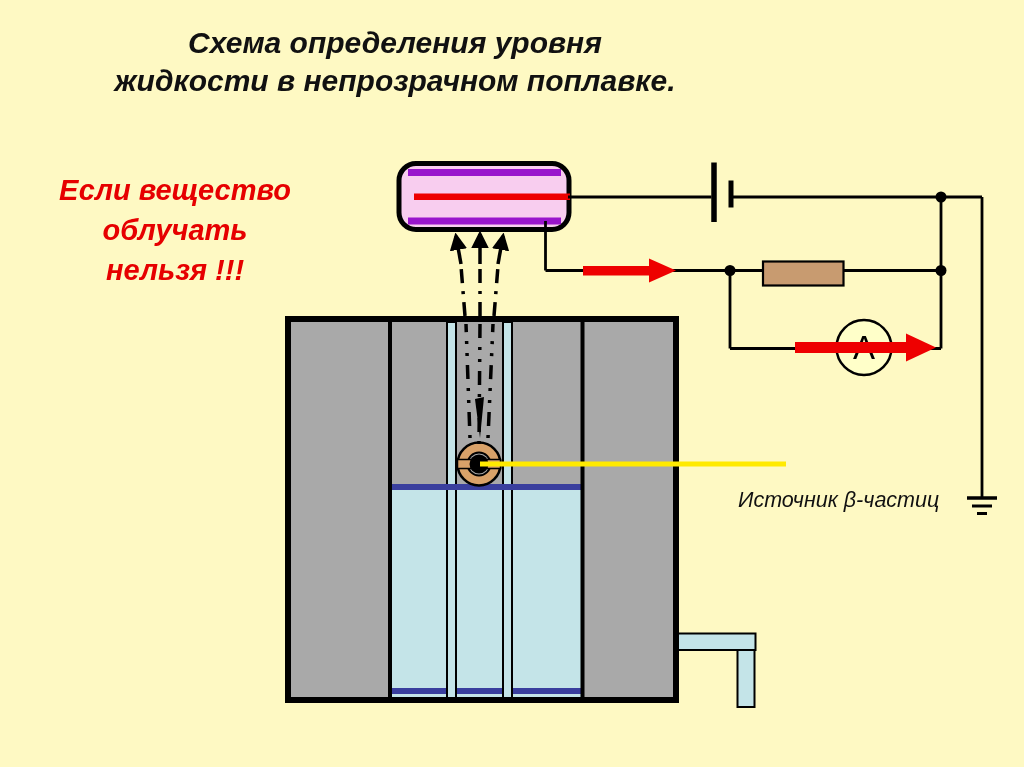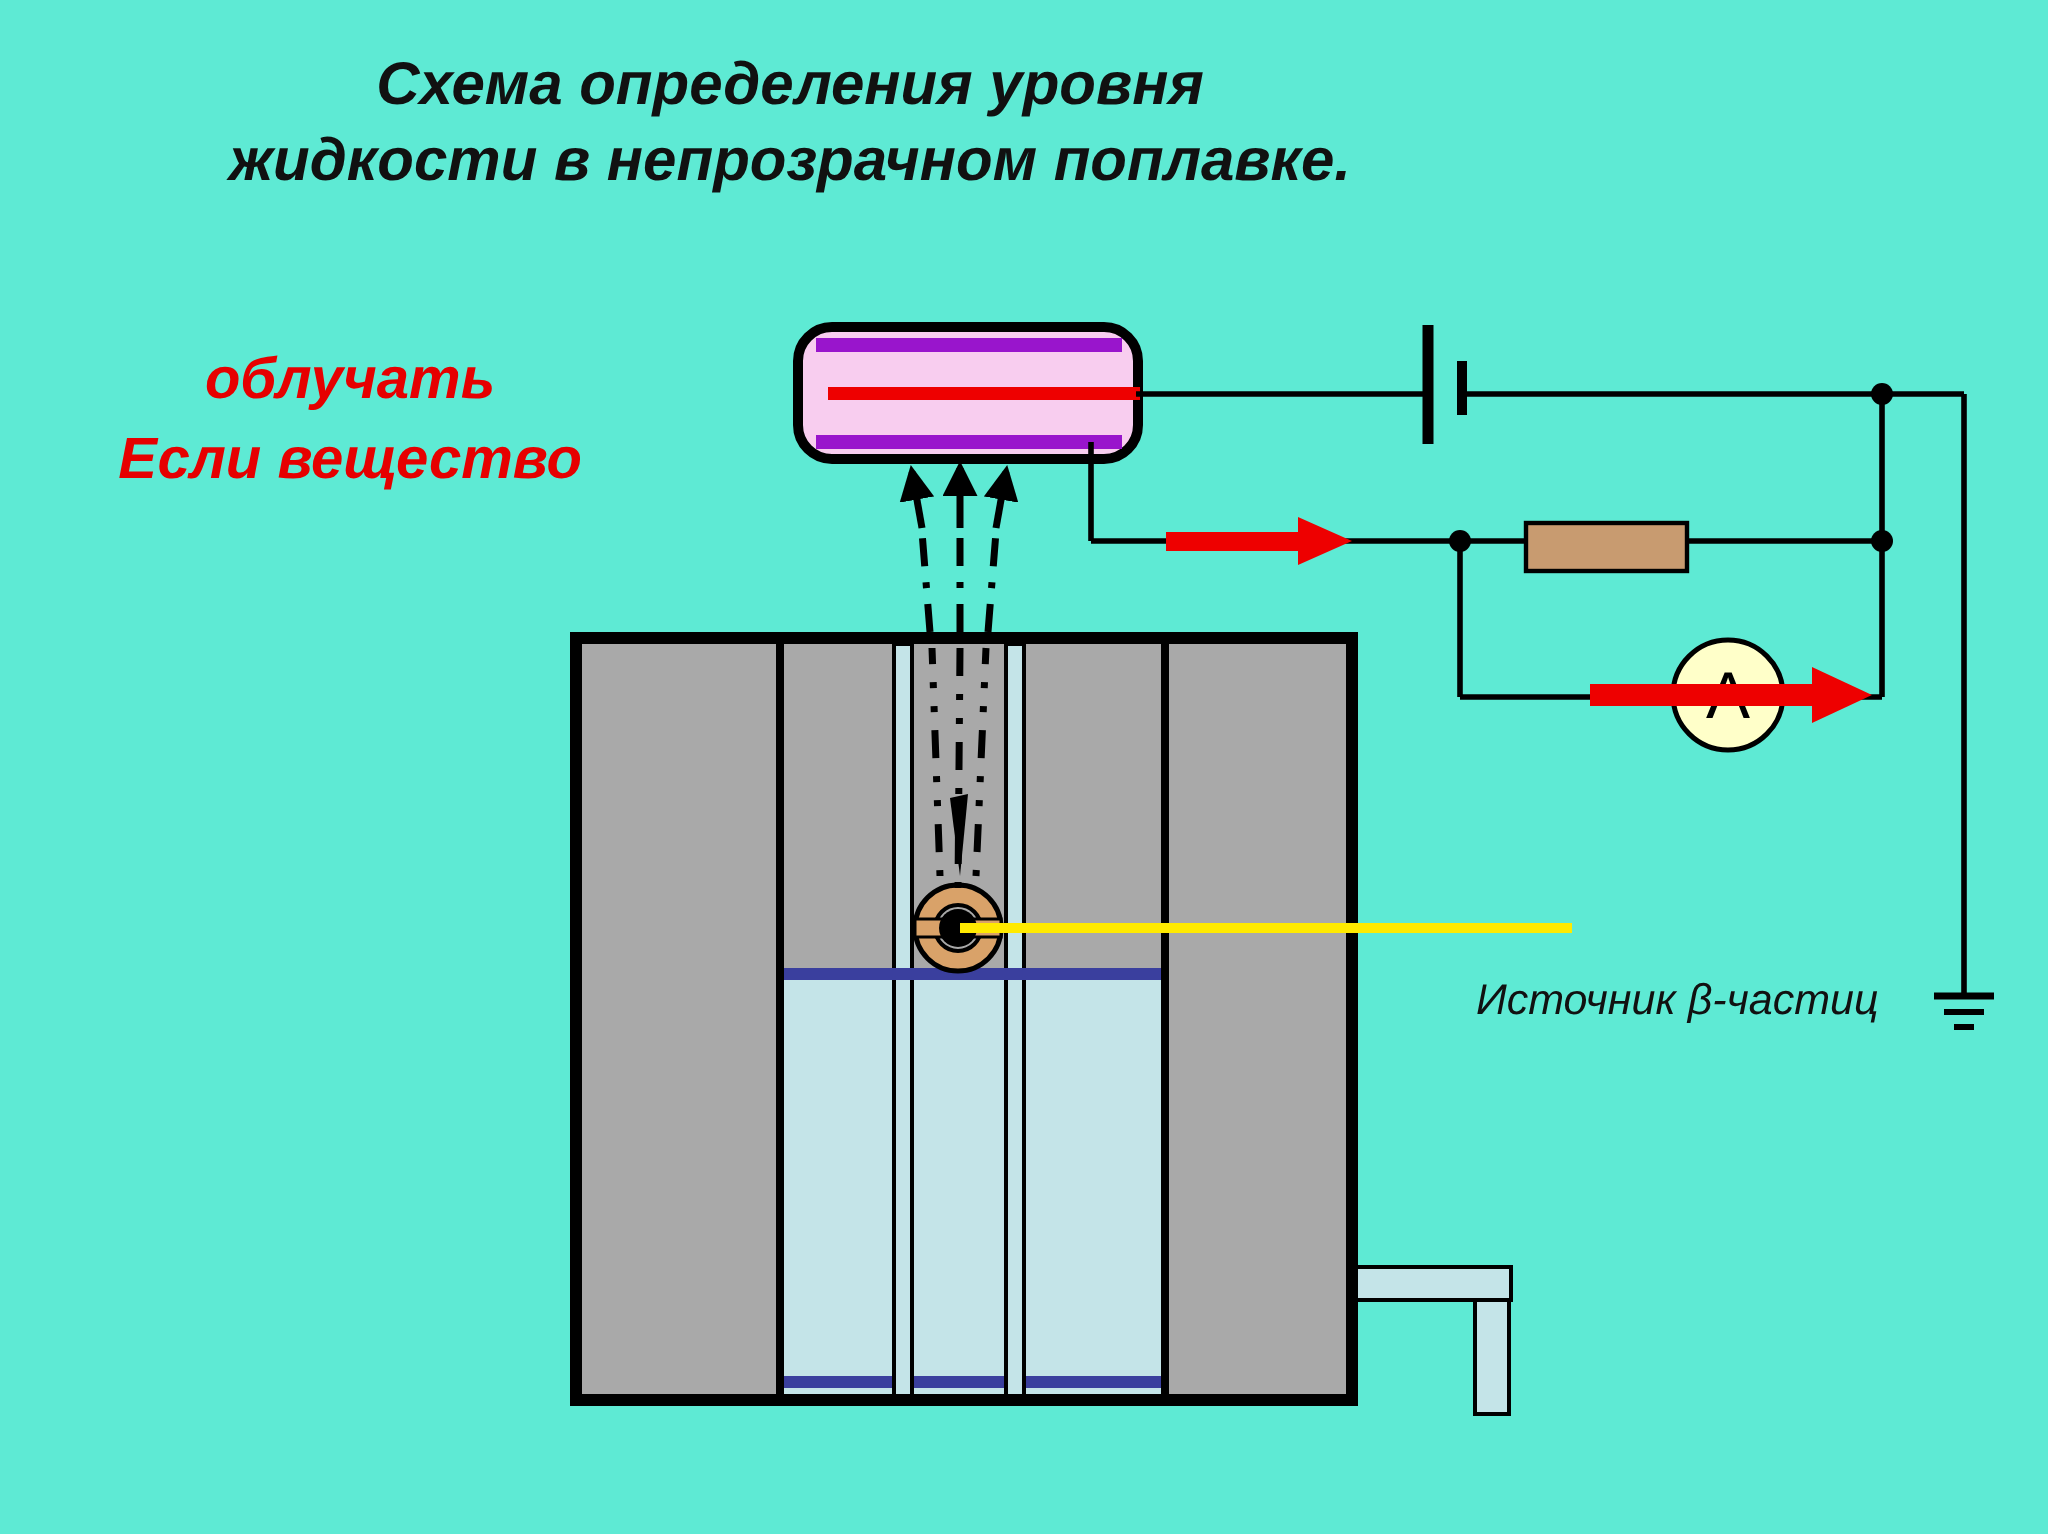--- a/index.html
+++ b/index.html
@@ -1,19 +1,19 @@
 <!DOCTYPE html>
 <html><head>
 <meta charset="utf-8">
 <style>
   html,body{margin:0;padding:0;}
   .slide{
     position:relative;
     width:1024px;height:767px;
-    background:#5eead4;
+    background:#fef9c3;
     overflow:hidden;
     font-family:"Liberation Sans", sans-serif;
   }
   .title{
     position:absolute;left:70px;top:24px;width:650px;
     text-align:center;
     font-size:30px;font-weight:bold;font-style:italic;
     color:#111;line-height:38px;
   }
   .warning{
@@ -33,22 +33,23 @@
 <body>
 
 <div class="slide">
 
   <div class="title">
     <div>Схема определения уровня</div>
     <div>жидкости в непрозрачном поплавке.</div>
   </div>
 
   <div class="warning">
+    <div>Если вещество</div>
     <div>облучать</div>
-    <div>Если вещество</div>
+    <div>нельзя !!!</div>
   </div>
 
   <svg width="1024" height="767" viewBox="0 0 1024 767">
     <defs>
       <marker id="mArrow" viewBox="0 0 10 10" refX="8" refY="5" markerWidth="5" markerHeight="5" orient="auto-start-reverse">
         <path d="M0,0 L10,5 L0,10 z" fill="#000"></path>
       </marker>
     </defs>
 
     <g>

